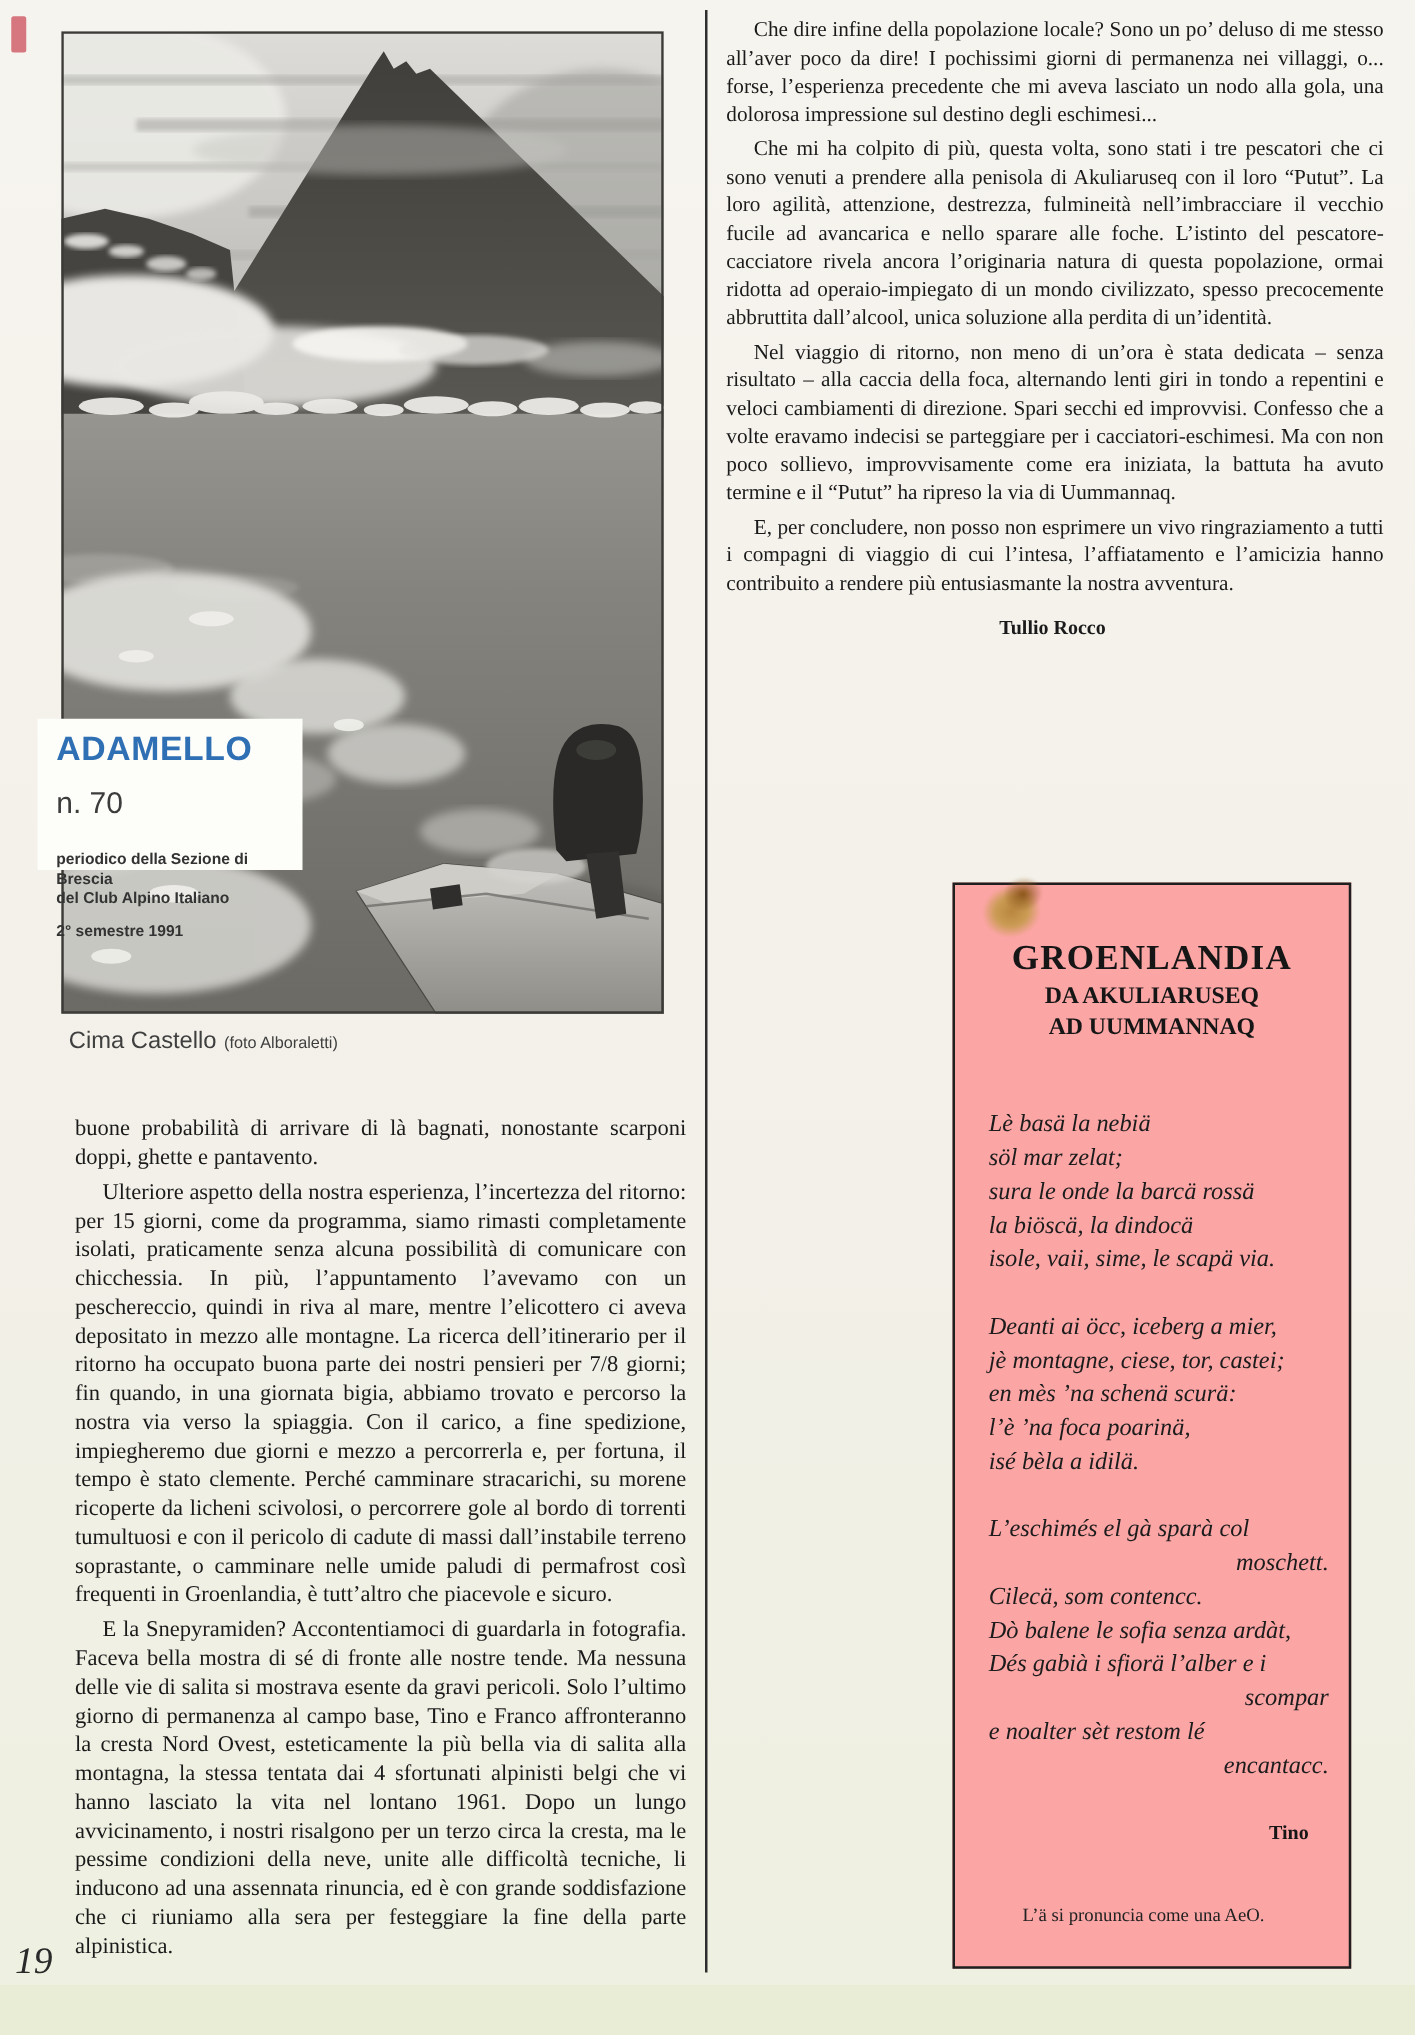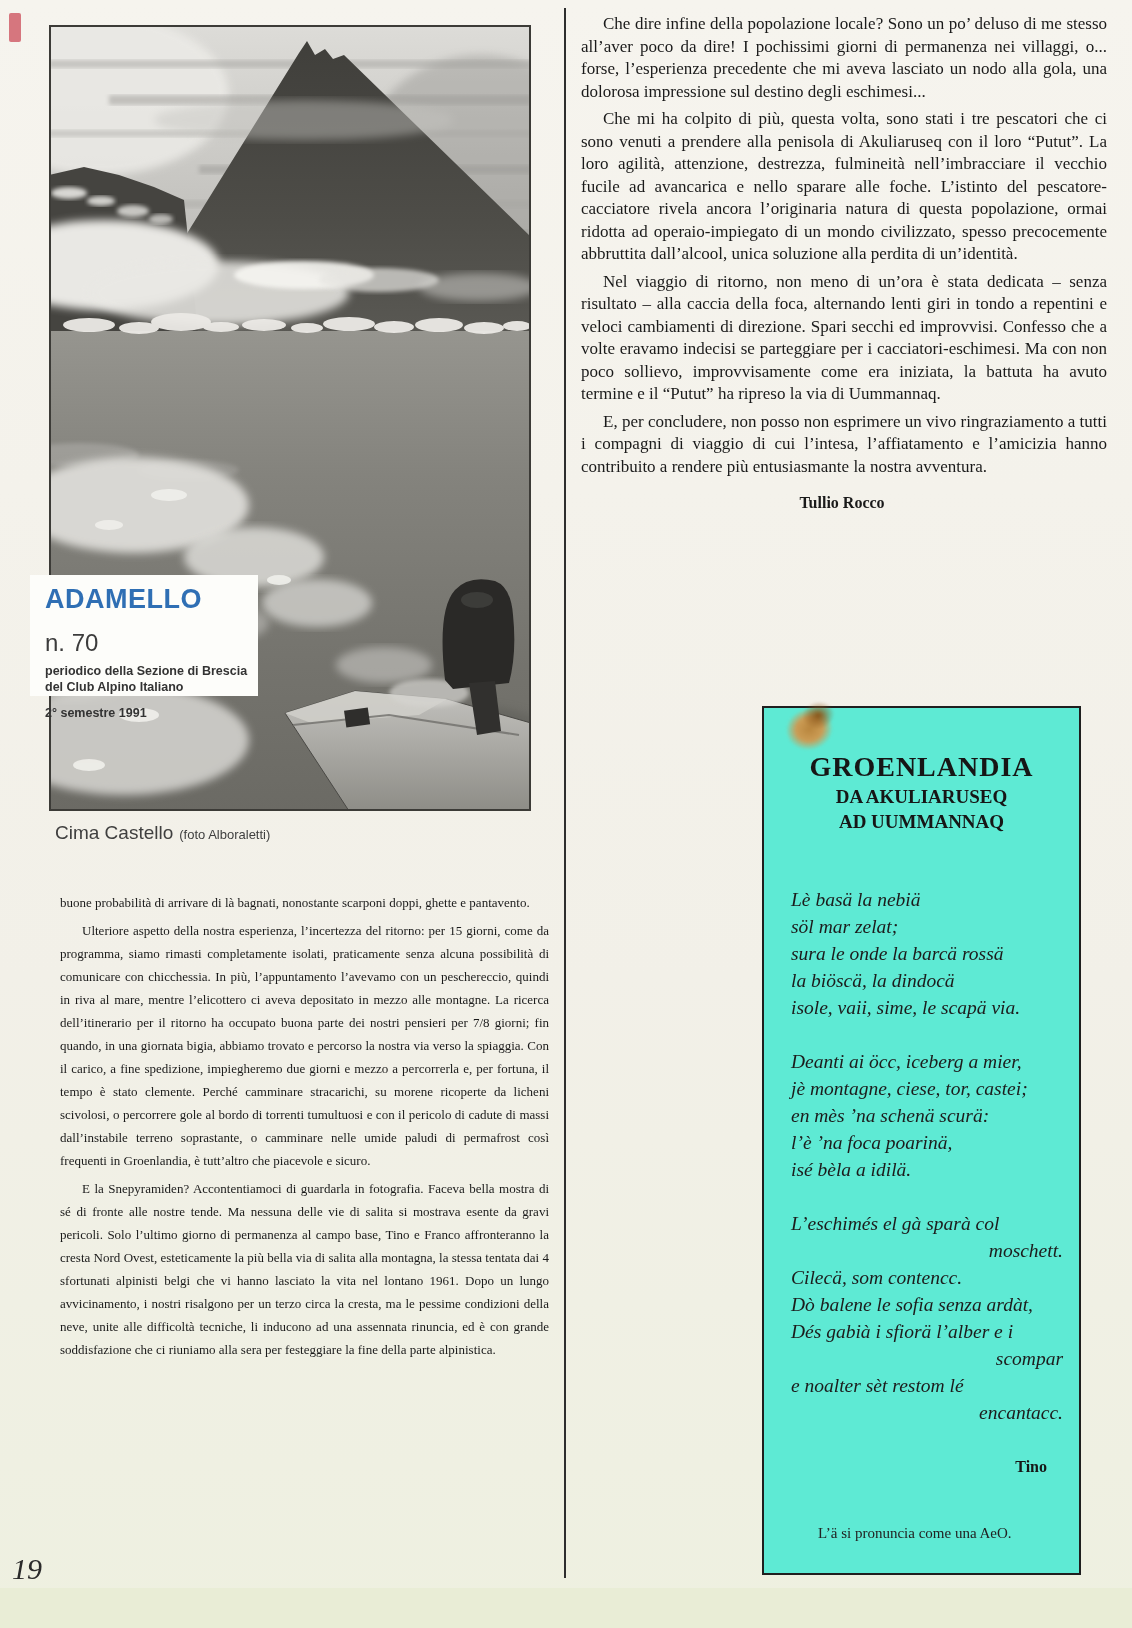--- a/index.html
+++ b/index.html
@@ -10,38 +10,38 @@
   }
   .red-mark{position:absolute;left:9px;top:13px;width:12px;height:29px;
     background:#cf5763;opacity:.8;border-radius:2px;filter:blur(.4px);}
   
   .photo{position:absolute;left:49px;top:25px;width:482px;height:786px;background:#bdbcb8;}
   .photo svg{display:block;width:100%;height:100%;}
   .caption{position:absolute;left:55px;top:822px;font-family:"Liberation Sans",sans-serif;color:#3f3f3f;}
   .caption .cap-main{font-size:19px;}
   .caption .cap-credit{font-size:13px;margin-left:6px;text-align:right;}
   
-  .masthead{position:absolute;left:30px;top:575px;width:228px;height:121px;background:#fdfdfa;
+  .masthead{position:absolute;left:30px;top:575px;width:212px;height:121px;background:#fdfdfa;
     font-family:"Liberation Sans",sans-serif;box-sizing:border-box;padding:10px 8px 0 15px;}
   .mh-title{font-size:27px;font-weight:bold;color:#2f6fb4;letter-spacing:.5px;line-height:28px;}
   .mh-issue{font-size:24px;color:#3c3c3c;line-height:26px;margin-top:17px;}
-  .mh-sub{font-size:12.5px;font-weight:bold;color:#333;line-height:15.5px;margin-top:8px;}
+  .mh-sub{font-size:12.5px;font-weight:bold;color:#333;line-height:15.5px;margin-top:24px;}
   .mh-sem{font-size:12.5px;font-weight:bold;color:#333;margin-top:11px;}
   
   .divider{position:absolute;left:564px;top:8px;width:2px;height:1570px;background:#2e2e2e;}
   .col{position:absolute;text-align:justify;}
-  .left-col{left:55px;top:886px;width:499px;font-size:13px;line-height:23px;}
+  .left-col{left:55px;top:886px;width:499px;font-size:18px;line-height:23px;}
   .right-col{left:576px;top:8px;width:536px;font-size:17px;line-height:22.5px;}
   .col p{margin:5px;}
   .col p.indent{text-indent:22px;}
   .signature{font-weight:bold;text-align:center;margin-top:14px;padding-right:4px;font-size:16px;}
   .page-num{position:absolute;left:12px;top:1552px;font-style:italic;font-size:30px;color:#2a2a2a;}
   
   .poem-box{position:absolute;left:762px;top:706px;width:319px;height:869px;box-sizing:border-box;
-    background:#5eead4;border:2px solid #1f1f1f;}
+    background:#fca5a5;border:2px solid #1f1f1f;}
   .stain{position:absolute;left:20px;top:-8px;width:60px;height:56px;transform:rotate(-14deg);
     background:
       radial-gradient(ellipse 42% 38% at 62% 30%,#8a5518 0%,rgba(138,85,24,0) 65%),
       radial-gradient(ellipse 55% 52% at 42% 50%,#b9863e 0%,#cb9c55 40%,rgba(203,156,85,0) 72%);
     filter:blur(1px);}
   .pb-title{margin-top:42px;text-align:center;font-weight:bold;font-size:28px;letter-spacing:1px;color:#161616;line-height:34px;}
   .pb-sub{text-align:center;font-weight:bold;font-size:19px;line-height:25px;color:#161616;}
   .poem{margin:52px 16px 0 27px;font-style:italic;font-size:19.5px;line-height:27px;color:#1c1c1c;}
   .stanza{margin:0 0 27px 0;}
   .pline{white-space:nowrap;}

